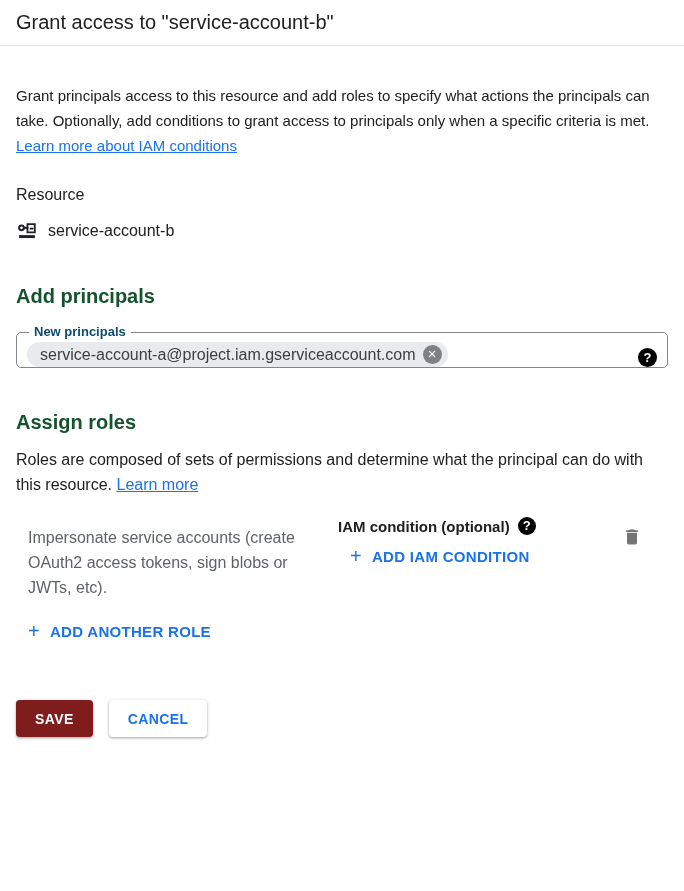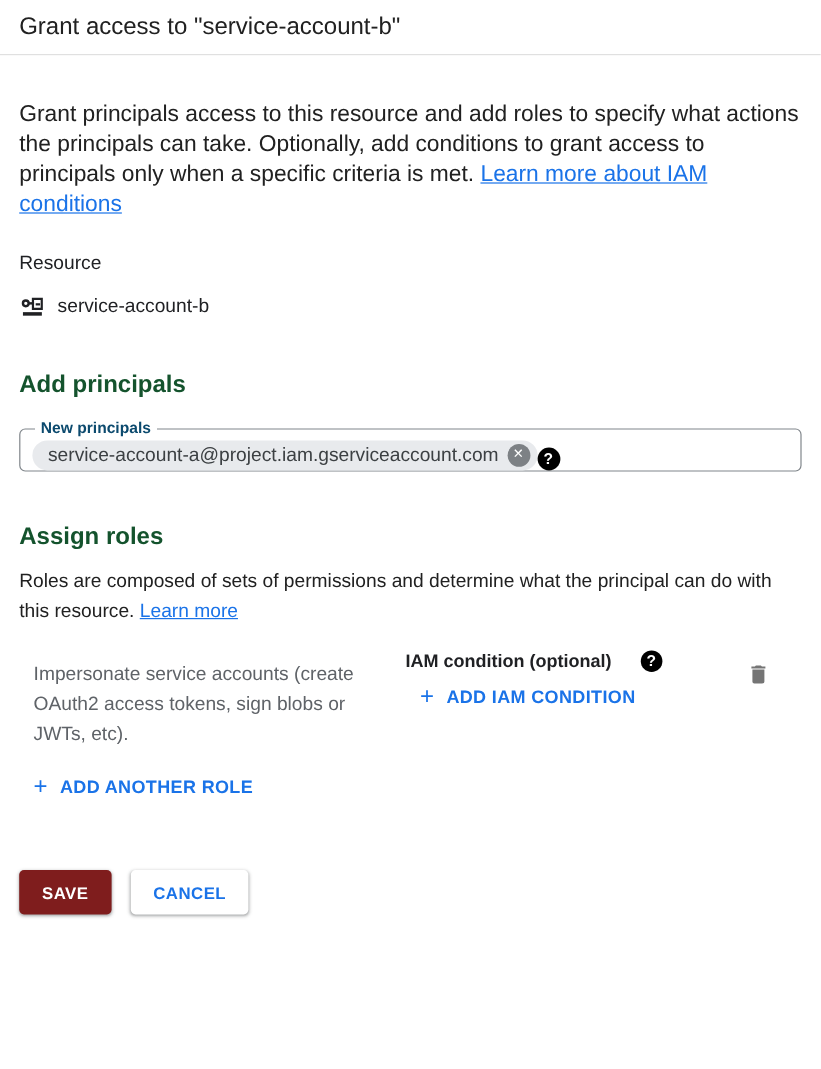--- a/index.html
+++ b/index.html
@@ -17,21 +17,21 @@
   .dialog-title {
     font-size: 20px;
     font-weight: 400;
     line-height: 24px;
     color: #212121;
   }
   .content { padding: 0 16px 18px; }
 
   .intro {
     margin-top: 37px;
-    font-size: 19px;
+    font-size: 15px;
     line-height: 25px;
     color: #212121;
   }
   a.link {
     color: #1a73e8;
     text-decoration: underline;
     cursor: pointer;
   }
 
   .section-heading-sm {
@@ -73,21 +73,21 @@
     font-weight: 700;
     color: #0c4a6e;
     padding: 0 5px;
     margin-left: 2px;
     line-height: 16px;
   }
   .principals-field { margin-top: 16px; padding-bottom: 26px; }
   .principals-inner {
     display: flex;
     align-items: flex-start;
-    justify-content: flex-start;
+    justify-content: space-between;
     margin-top: 2px;
   }
   .chip {
     display: inline-flex;
     align-items: center;
     gap: 7px;
     background: #e8eaed;
     border-radius: 15px;
     padding: 3px 6px 3px 13px;
     font-size: 16px;
@@ -141,21 +141,21 @@
     padding-left: 12px;
     font-size: 16px;
     line-height: 25px;
     color: #5f6368;
     width: 300px;
   }
   .condition-col { margin-left: 22px; flex: 1 1 auto; padding-top: 2px; }
   .condition-label-row {
     display: flex;
     align-items: center;
-    gap: 24px;
+    gap: 8px;
   }
   .condition-label { font-size: 15px; font-weight: 700; color: #202124; }
   .condition-label-row .help-dot { margin-top: 0; width: 18px; height: 18px; line-height: 18px; }
   .text-button {
     display: inline-flex;
     align-items: center;
     gap: 10px;
     color: #1a73e8;
     font-size: 15px;
     font-weight: 700;

